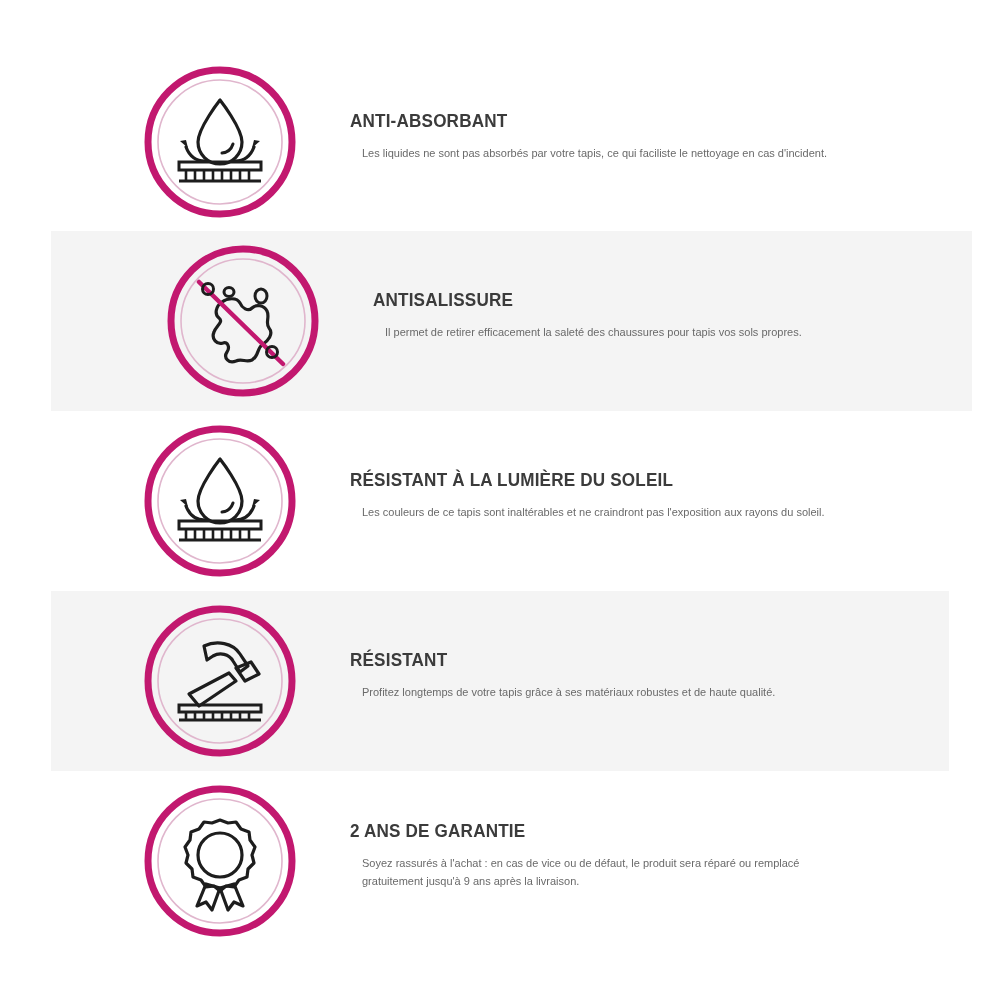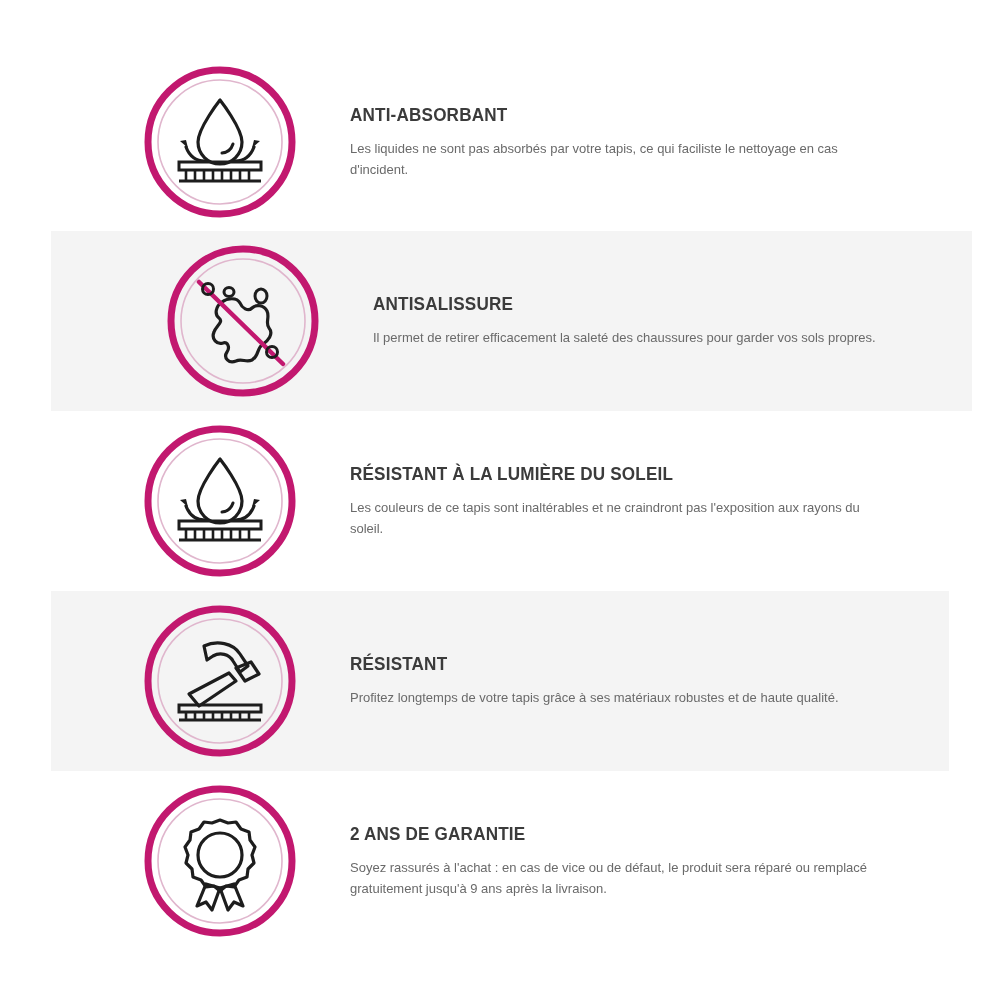--- a/index.html
+++ b/index.html
@@ -76,24 +76,24 @@
     color: #3b3b3b;
     text-transform: uppercase;
     margin: 0 0 13px 0;
     transform: scaleX(0.9);
     transform-origin: left center;
     white-space: nowrap;
   }
 
   .feature-desc {
     font-family: "Liberation Sans", sans-serif;
-    font-size: 13px;
+    font-size: 11px;
     line-height: 1.55;
     color: #6a6a6a;
-    margin: 0;
+    margin: 12px;
   }
 </style>
 </head>
 <body>
 
 <div class="feature-list">
 
   <div class="feature-row row-1">
     <div class="icon-badge">
       <svg viewBox="0 0 158 158" xmlns="http://www.w3.org/2000/svg">
@@ -138,21 +138,21 @@
                  C84 70 78 66 76 61 C73 55 63 56 58 60 Z" fill="none" stroke="#1d1d1d" stroke-width="3.2" stroke-linejoin="round"></path>
         <ellipse cx="65" cy="50" rx="5" ry="4.5" fill="none" stroke="#1d1d1d" stroke-width="3"></ellipse>
         <ellipse cx="97" cy="54" rx="6" ry="7" fill="none" stroke="#1d1d1d" stroke-width="3"></ellipse>
         <line x1="35" y1="40" x2="119" y2="122" stroke="#c2186f" stroke-width="4.5" stroke-linecap="round"></line>
         <circle cx="44" cy="47" r="5.5" fill="none" stroke="#1d1d1d" stroke-width="3"></circle>
         <circle cx="108" cy="110" r="5.5" fill="none" stroke="#1d1d1d" stroke-width="3"></circle>
       </svg>
     </div>
     <div class="feature-text">
       <h3 class="feature-title">ANTISALISSURE</h3>
-      <p class="feature-desc">Il permet de retirer efficacement la saleté des chaussures pour garder vos sols propres.</p>
+      <p class="feature-desc">Il permet de retirer efficacement la saleté des chaussures pour tapis vos sols propres.</p>
     </div>
   </div>
 
   <div class="feature-row row-4 shaded">
     <div class="icon-badge">
       <svg viewBox="0 0 158 158" xmlns="http://www.w3.org/2000/svg">
         <circle cx="79" cy="79" r="72" fill="none" stroke="#c2186f" stroke-width="7"></circle>
         <circle cx="79" cy="79" r="62" fill="none" stroke="#e0b6cd" stroke-width="1.6"></circle>
         <g stroke="#1d1d1d" stroke-width="3.2" fill="none" stroke-linejoin="round">
           <path d="M63 44 C76 38 92 41 99 52 L107 64 L99 70 L92 59

